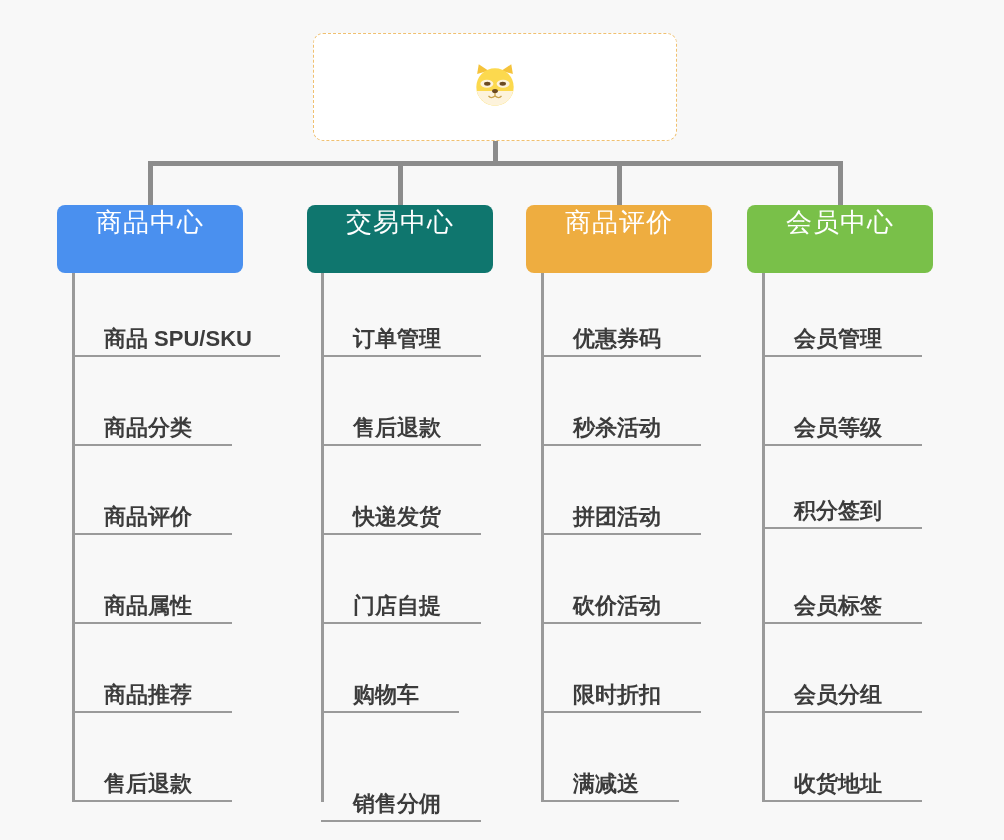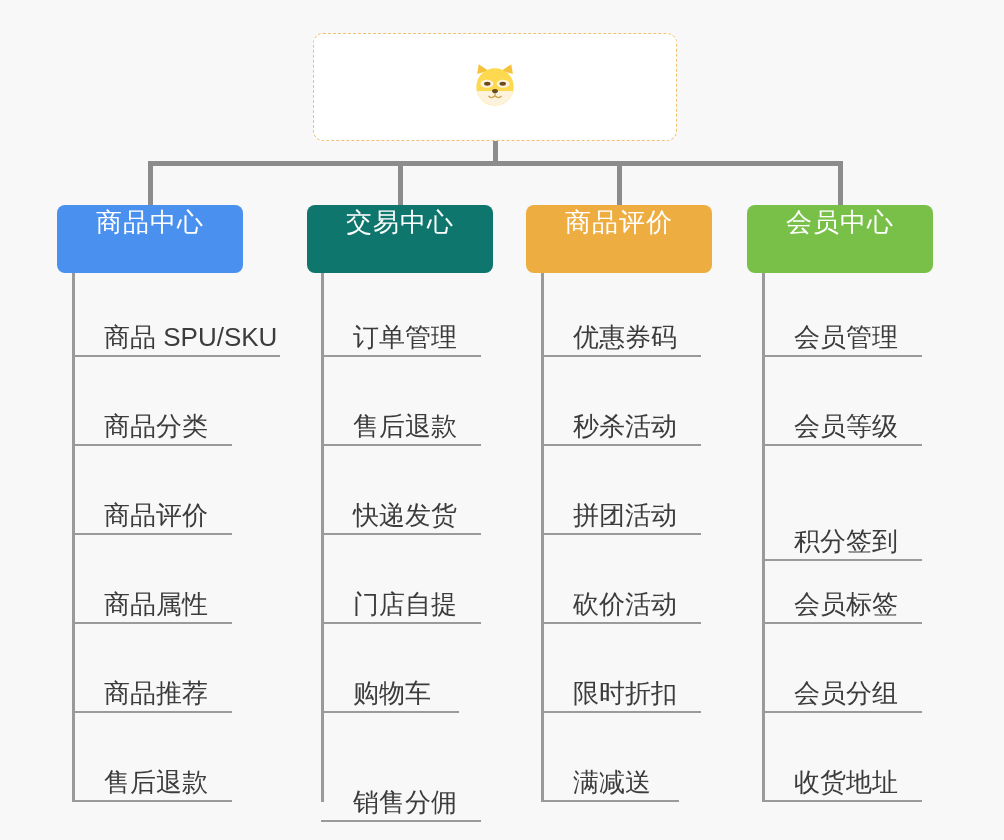--- a/index.html
+++ b/index.html
@@ -81,24 +81,25 @@
 
   
   .leaf {
     position: absolute;
     height: 52px;
   }
   .leaf-label {
     position: absolute;
     left: 32px;
     bottom: 7px;
-    font-size: 26px;
+    font-size: 22px;
     color: #3c3c3c;
     white-space: nowrap;
     line-height: 1;
+    font-weight: bold;
   }
   .leaf-underline {
     position: absolute;
     left: 0;
     bottom: 0;
     height: 2px;
     background: #9a9a9a;
   }
 </style>
 </head>
@@ -232,21 +233,21 @@
       </div>
       <div class="spine" style="left: 762px; top: 273px; height: 529px;"></div>
       <div class="leaf" style="left: 762px; top: 305px; width: 160px;">
         <div class="leaf-label">会员管理</div>
         <div class="leaf-underline" style="width: 160px;"></div>
       </div>
       <div class="leaf" style="left: 762px; top: 394px; width: 160px;">
         <div class="leaf-label">会员等级</div>
         <div class="leaf-underline" style="width: 160px;"></div>
       </div>
-      <div class="leaf" style="left: 762px; top: 509px; width: 160px; text-align: center;">
+      <div class="leaf" style="left: 762px; top: 477px; width: 160px; text-align: center;">
         <div class="leaf-label">积分签到</div>
         <div class="leaf-underline" style="width: 160px;"></div>
       </div>
       <div class="leaf" style="left: 762px; top: 572px; width: 160px;">
         <div class="leaf-label">会员标签</div>
         <div class="leaf-underline" style="width: 160px;"></div>
       </div>
       <div class="leaf" style="left: 762px; top: 661px; width: 160px; padding-left: 40px;">
         <div class="leaf-label">会员分组</div>
         <div class="leaf-underline" style="width: 160px;"></div>

